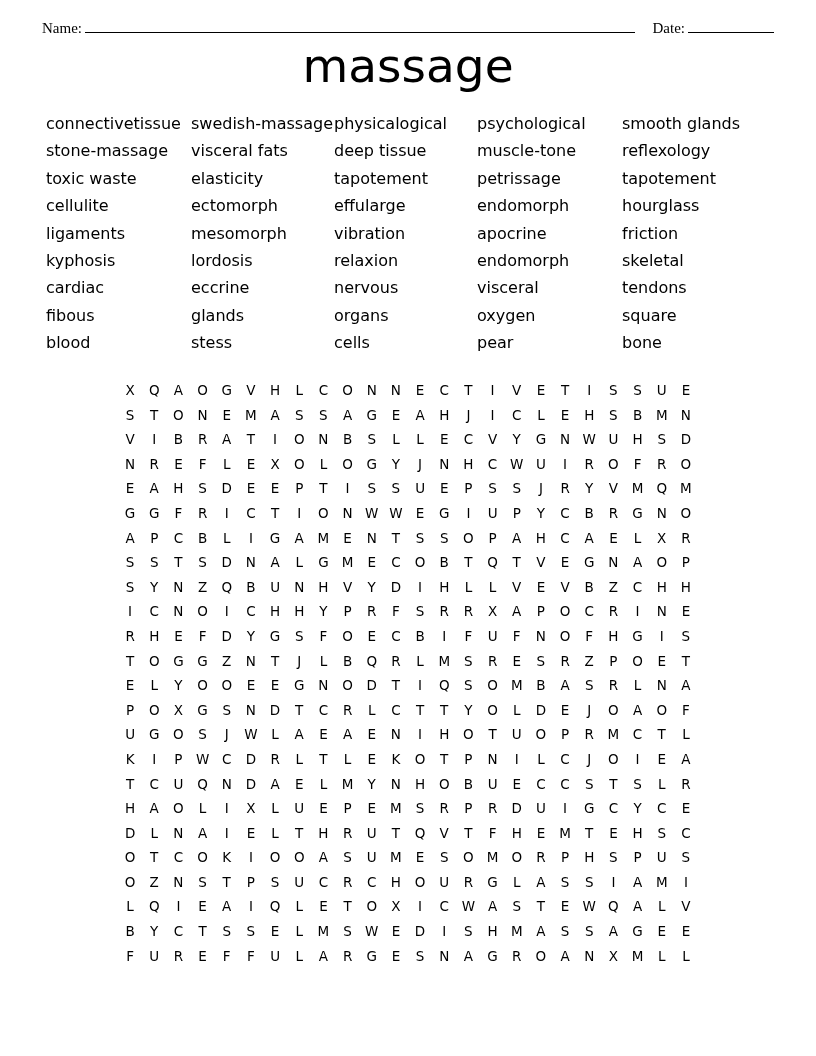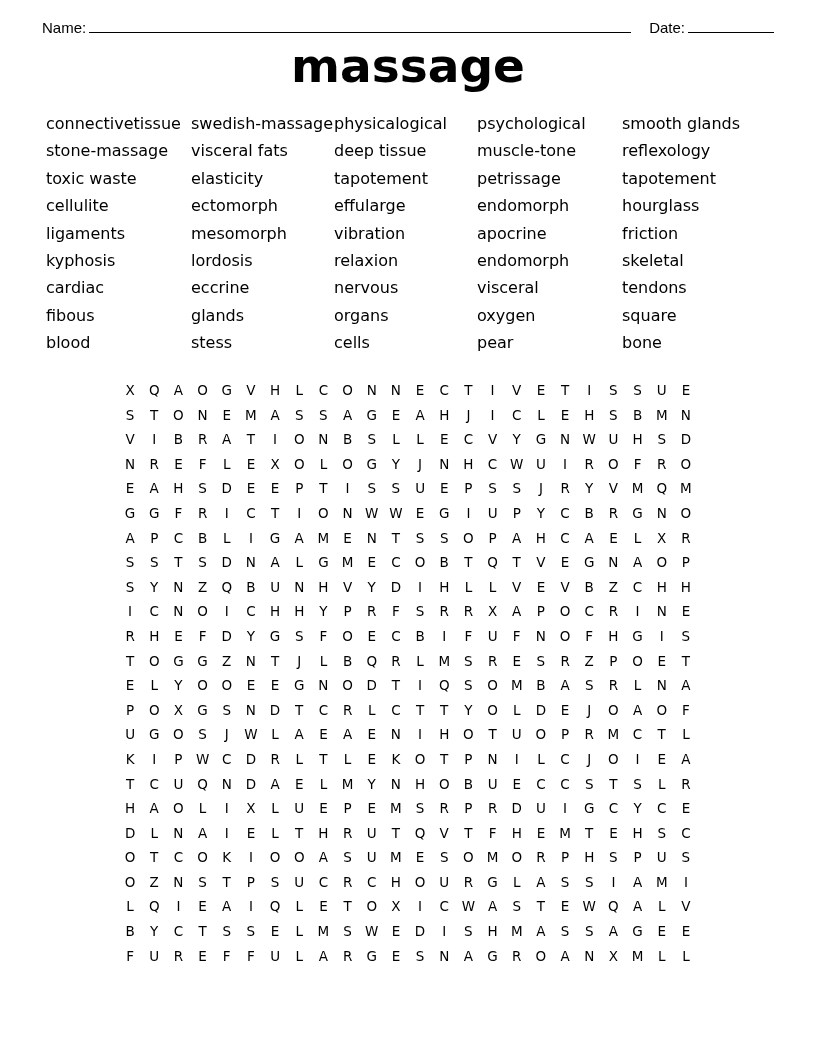--- a/index.html
+++ b/index.html
@@ -36,20 +36,21 @@
     padding-left: 42px;
     padding-right: 42px;
     box-sizing: border-box;
     font-family: "Liberation Sans", sans-serif;
     font-size: 15px;
   }
   .name-label, .date-label {
     white-space: pre;
     line-height: 20px;
     padding-top: 18px;
+    font-family: Liberation Serif, serif;
   }
   .name-rule {
     flex: 1 1 auto;
     border-bottom: 1px solid #000;
     height: 17px;
     margin: 0 0 0 3px;
     min-width: 20px;
   }
   .date-label { margin-left: 18px; }
   .date-rule {
@@ -61,21 +62,21 @@
 
   
   .title {
     position: absolute;
     top: 38px;
     left: 0;
     width: 816px;
     text-align: center;
     font-family: "DejaVu Sans", sans-serif;
     font-size: 47px;
-    font-weight: 700;
+    font-weight: 400;
     line-height: 56px;
     letter-spacing: 0px;
   }
 
   
   .word-list {
     position: absolute;
     top: 110px;
     left: 46px;
     width: 730px;

